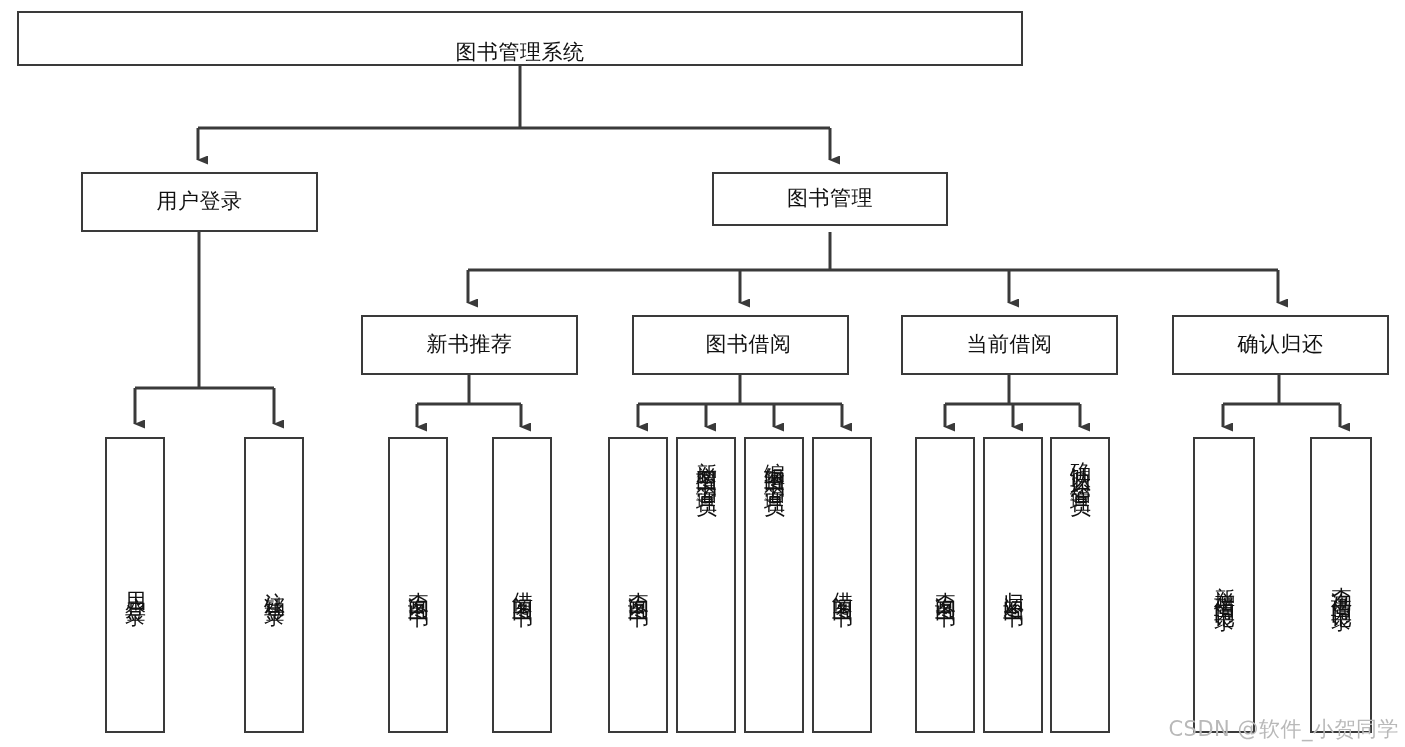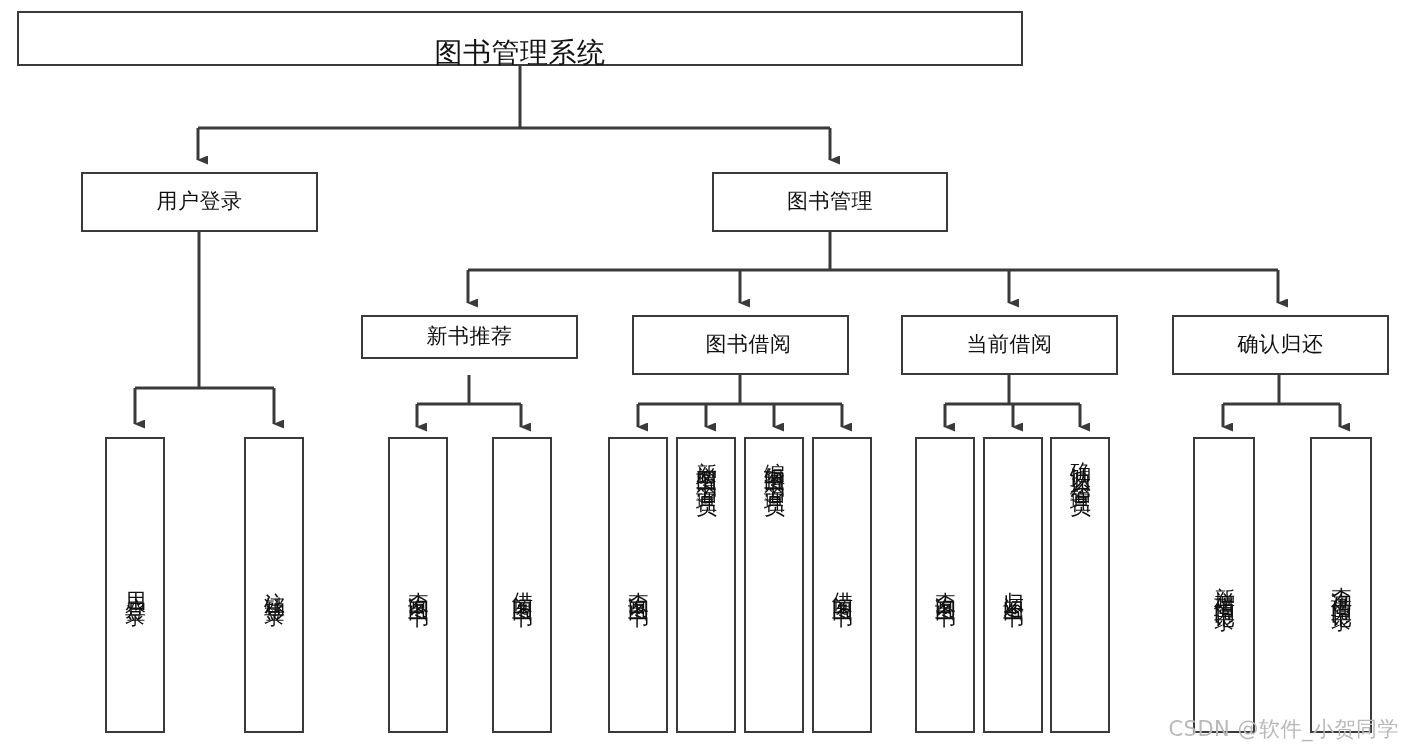--- a/index.html
+++ b/index.html
@@ -36,21 +36,21 @@
     color: #111111;
   }
   .node .label {
     font-size: 20px;
     line-height: 1.12;
     letter-spacing: 0.5px;
     color: #111111;
     text-align: center;
     white-space: nowrap;
   }
-  .node.root .label { font-size: 28px; margin-top: 28px; }
+  .node.root .label { font-size: 21px; margin-top: 28px; }
   .node.lvl2 .label { font-size: 21px; }
   .node.lvl3 .label { font-size: 21px; }
 
   
   .node.leaf {
     align-items: flex-start;
     justify-content: center;
     padding-top: 6px;
   }
   .node.leaf .label {
@@ -131,25 +131,25 @@
     </g>
   </svg>
 
   <div class="node root" style="left:17px; top:11px; width:1006px; height:55px;">
     <span class="label">图书管理系统</span>
   </div>
 
   <div class="node lvl2" style="left:81px; top:172px; width:237px; height:60px;">
     <span class="label">用户登录</span>
   </div>
-  <div class="node lvl2" style="left:712px; top:172px; width:236px; height:60px;align-items:center;">
+  <div class="node lvl2" style="left:712px; top:172px; width:236px; height:54px;align-items:center;">
     <span class="label">图书管理</span>
   </div>
 
-  <div class="node lvl3" style="left:361px; top:315px; width:217px; height:44px;">
+  <div class="node lvl3" style="left:361px; top:315px; width:217px; height:60px;">
     <span class="label">新书推荐</span>
   </div>
   <div class="node lvl3" style="left:632px; top:315px; width:217px; height:60px;padding-left:16px;">
     <span class="label">图书借阅</span>
   </div>
   <div class="node lvl3" style="left:901px; top:315px; width:217px; height:60px;">
     <span class="label">当前借阅</span>
   </div>
   <div class="node lvl3" style="left:1172px; top:315px; width:217px; height:60px;">
     <span class="label">确认归还</span>

